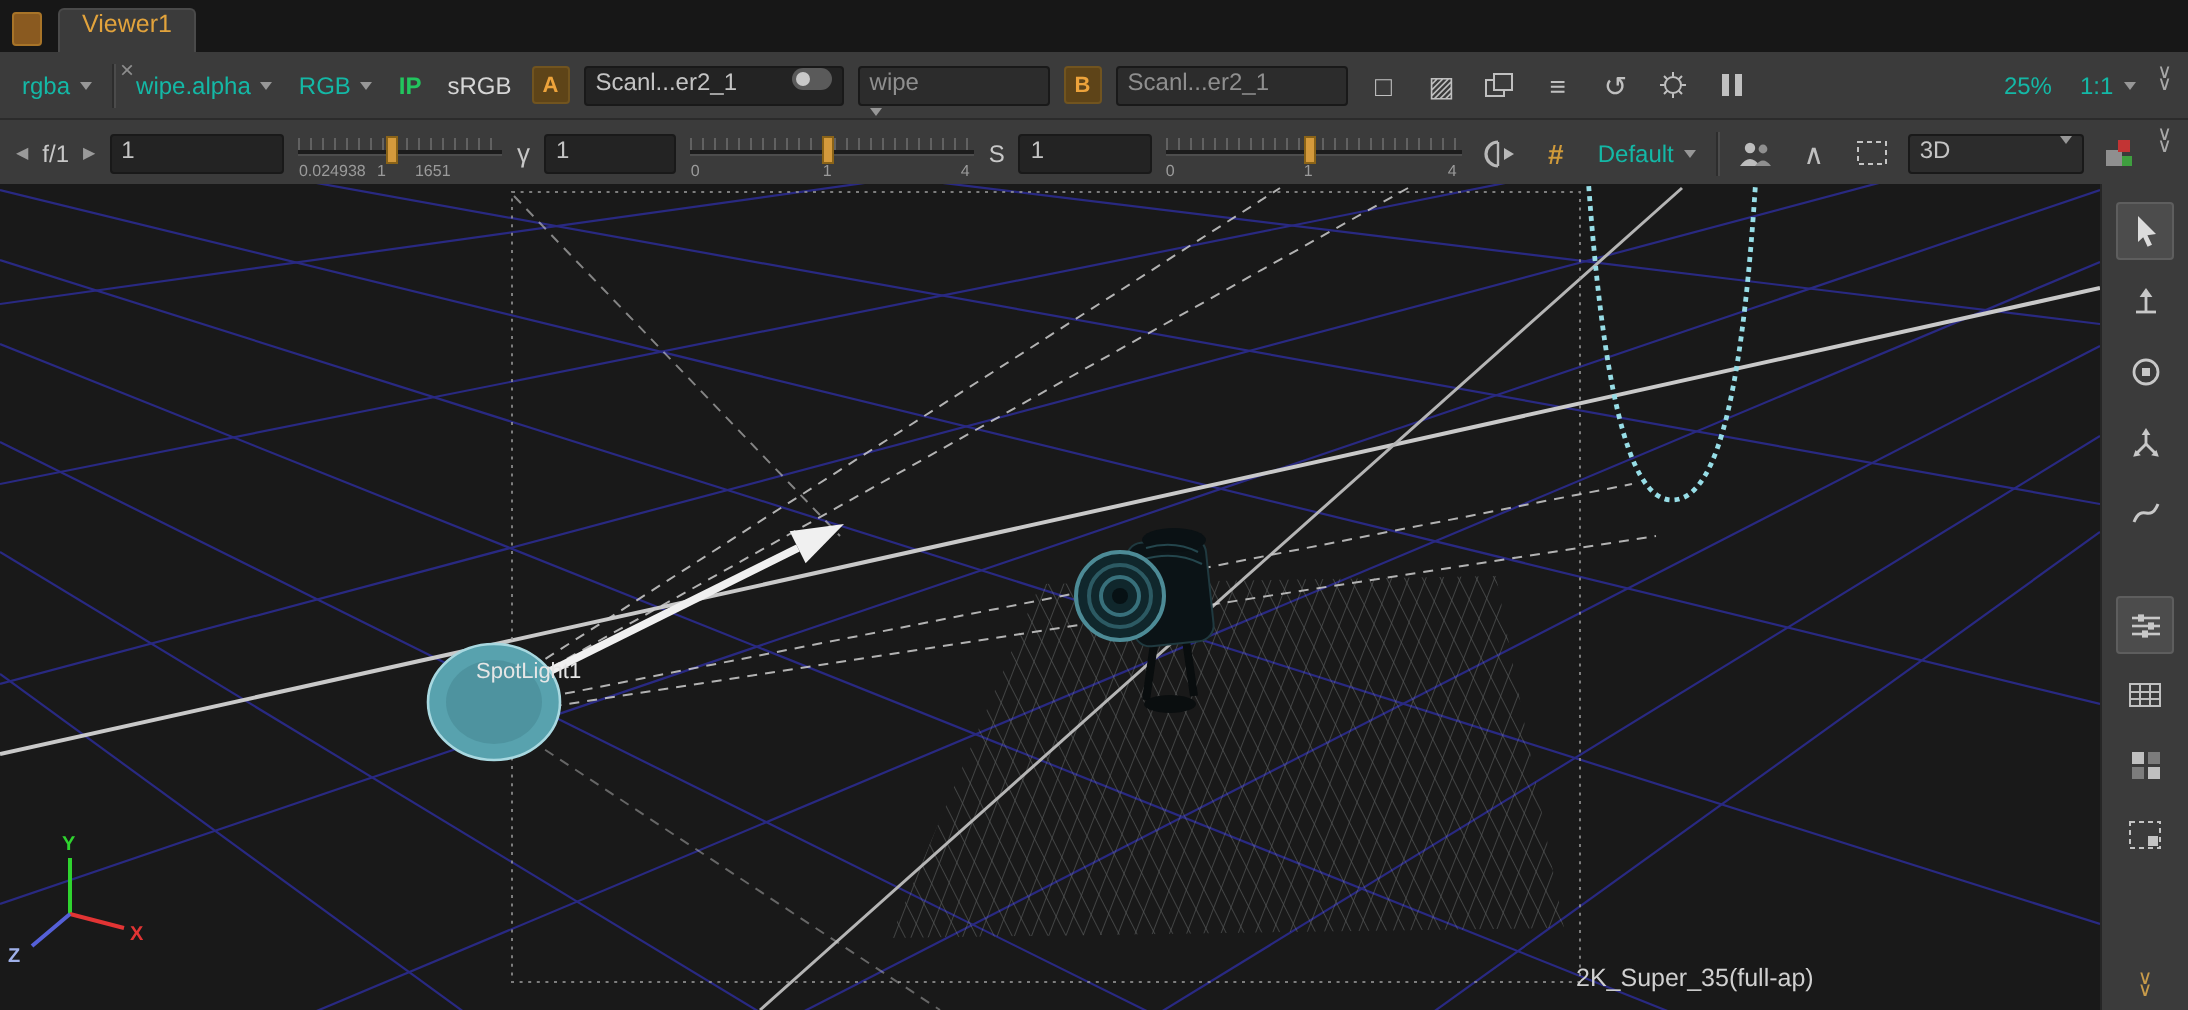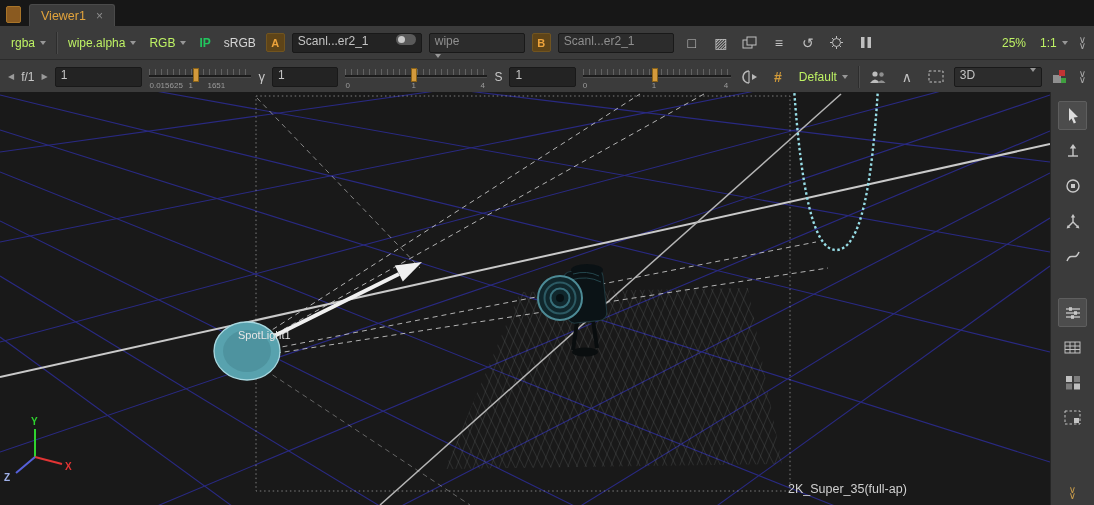--- a/index.html
+++ b/index.html
@@ -3,41 +3,41 @@
 <meta charset="utf-8">
 <style>
   html,body{margin:0;padding:0;background:#2a2a2a;}
   body{width:1094px;height:505px;overflow:hidden;position:relative;
        font-family:"Liberation Sans",sans-serif;font-size:12px;color:#c8c8c8;
        -webkit-font-smoothing:antialiased;}
   .tabbar{height:26px;background:#171717;display:flex;align-items:flex-end;}
   .pane-icon{width:13px;height:15px;background:#8a5a20;border:1px solid #a87428;
              margin:4px 8px 3px 6px;border-radius:2px;}
   .tab{background:#3b3b3b;height:21px;padding:0 11px;display:flex;align-items:center;gap:10px;
-       border:1px solid #4a4a4a;border-bottom:none;border-radius:3px 3px 0 0;}
+       border:1px solid #4a4a4a;border-bottom:none;border-radius:3px 3px 0 0;flex-direction:column;}
   .tab-title{color:#e2a33c;font-size:12.5px;}
   .tab-close{color:#8d8d8d;font-size:12px;line-height:1;}
   .row{display:flex;align-items:center;background:#3b3b3b;border-bottom:1px solid #2b2b2b;
        height:33px;padding:0 8px;gap:7px;white-space:nowrap;}
-  .dd{display:flex;align-items:center;gap:5px;padding:2px 3px;color:#bef264;}
+  .dd{display:flex;align-items:center;gap:5px;padding:2px 3px;color:#14b8a6;}
   .caret{width:0;height:0;border-left:3.5px solid transparent;border-right:3.5px solid transparent;
          border-top:4.5px solid #979797;display:inline-block;}
   .vsep{width:1px;height:22px;background:#2d2d2d;border-right:1px solid #4b4b4b;}
   .field{background:#232323;border:1px solid #191919;border-radius:2px;height:18px;
          display:flex;align-items:flex-start;padding:0 5px;color:#c4c4c4;gap:6px;}
   .field.dim{color:#8f8f8f;background:#2c2c2c;}
   .badge{width:17px;height:17px;background:#5e4418;color:#eda33b;font-weight:bold;
          display:flex;align-items:center;justify-content:center;border-radius:2px;
          font-size:11px;border:1px solid #71541f;}
   .toggle{width:20px;height:11px;border-radius:6px;background:#5a5a5a;position:relative;flex:0 0 auto;}
   .toggle::after{content:"";position:absolute;left:2px;top:2px;width:7px;height:7px;border-radius:50%;background:#c9c9c9;}
   .ibtn{min-width:22px;height:24px;display:flex;align-items:center;justify-content:center;color:#c0c0c0;font-size:14px;}
   .txtbtn{color:#d6d6d6;padding:0 3px;}
   .disabled{color:#22c55e;font-weight:bold;}
-  .right-group{margin-left:auto;display:flex;align-items:center;gap:8px;}
+  .right-group{margin-left:auto;display:flex;gap:8px;}
   .chev2{display:flex;flex-direction:column;line-height:6px;font-size:10px;color:#a8a8a8;align-items:center;}
   .navarrow{font-size:8px;color:#9a9a9a;}
   .slider{position:relative;height:30px;flex:0 0 auto;}
   .slider .track{position:absolute;left:0;right:0;top:13px;height:2px;background:#1c1c1c;border-bottom:1px solid #4d4d4d;}
   .slider .ticks{position:absolute;left:0;right:0;top:7px;height:9px;
         background:repeating-linear-gradient(90deg,#6e6e6e 0 1px,transparent 1px 6px);opacity:.75;}
   .slider .handle{position:absolute;top:6px;width:4px;height:12px;background:#d49a3c;border:1px solid #8a6318;}
   .slider .tl{position:absolute;top:19px;font-size:8px;color:#9b9b9b;}
   .hash{color:#d09a3a;font-weight:bold;font-size:14px;}
   .viewport{position:absolute;left:0;top:92px;width:1050px;height:413px;background:#191919;}
@@ -139,21 +139,21 @@
   <span>f/1</span>
   <span class="navarrow">▶</span>
 
   <div class="field" style="width:78px;">
     <span>1</span>
   </div>
   <div class="slider" style="width:102px;">
     <div class="ticks"></div>
     <div class="track"></div>
     <div class="handle" style="left:44px;"></div>
-    <span class="tl" style="left:0;">0.015625</span>
+    <span class="tl" style="left:0;">0.024938</span>
     <span class="tl" style="left:39px;">1</span>
     <span class="tl" style="left:58px;">1651</span>
   </div>
 
   <span style="font-size:13px;">γ</span>
   <div class="field" style="width:56px;">
     <span>1</span>
   </div>
   <div class="slider" style="width:142px;">
     <div class="ticks"></div>

